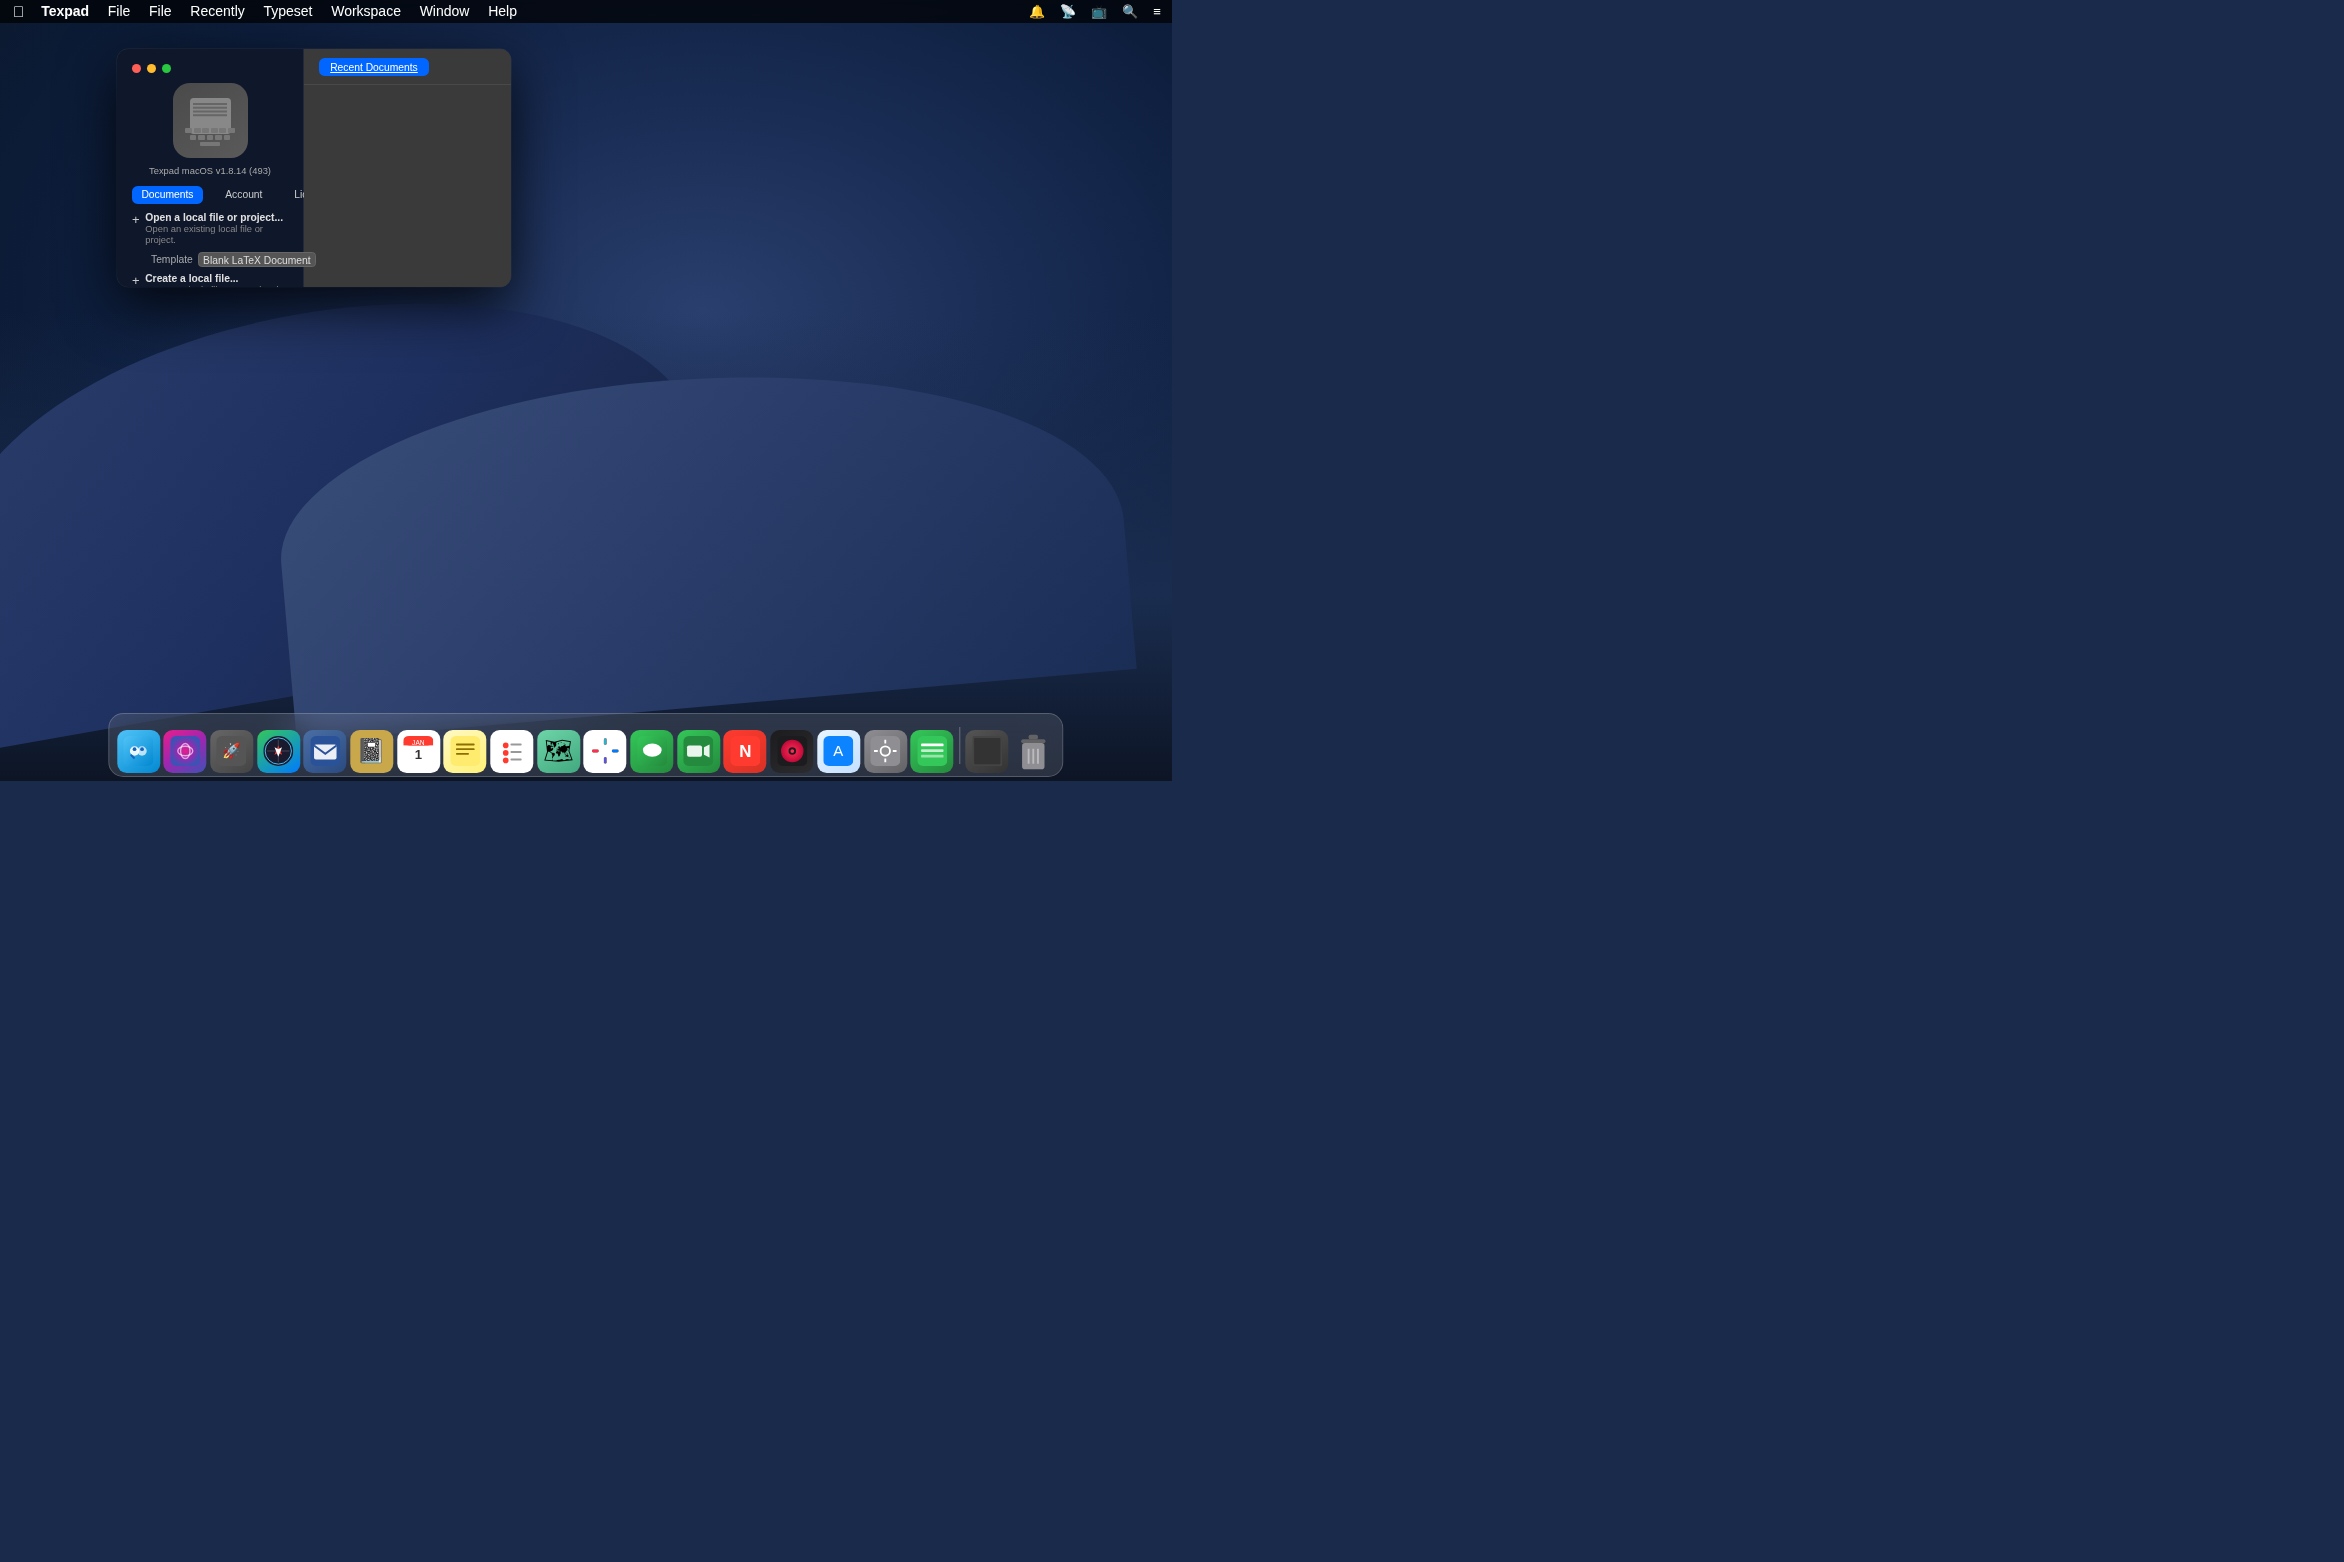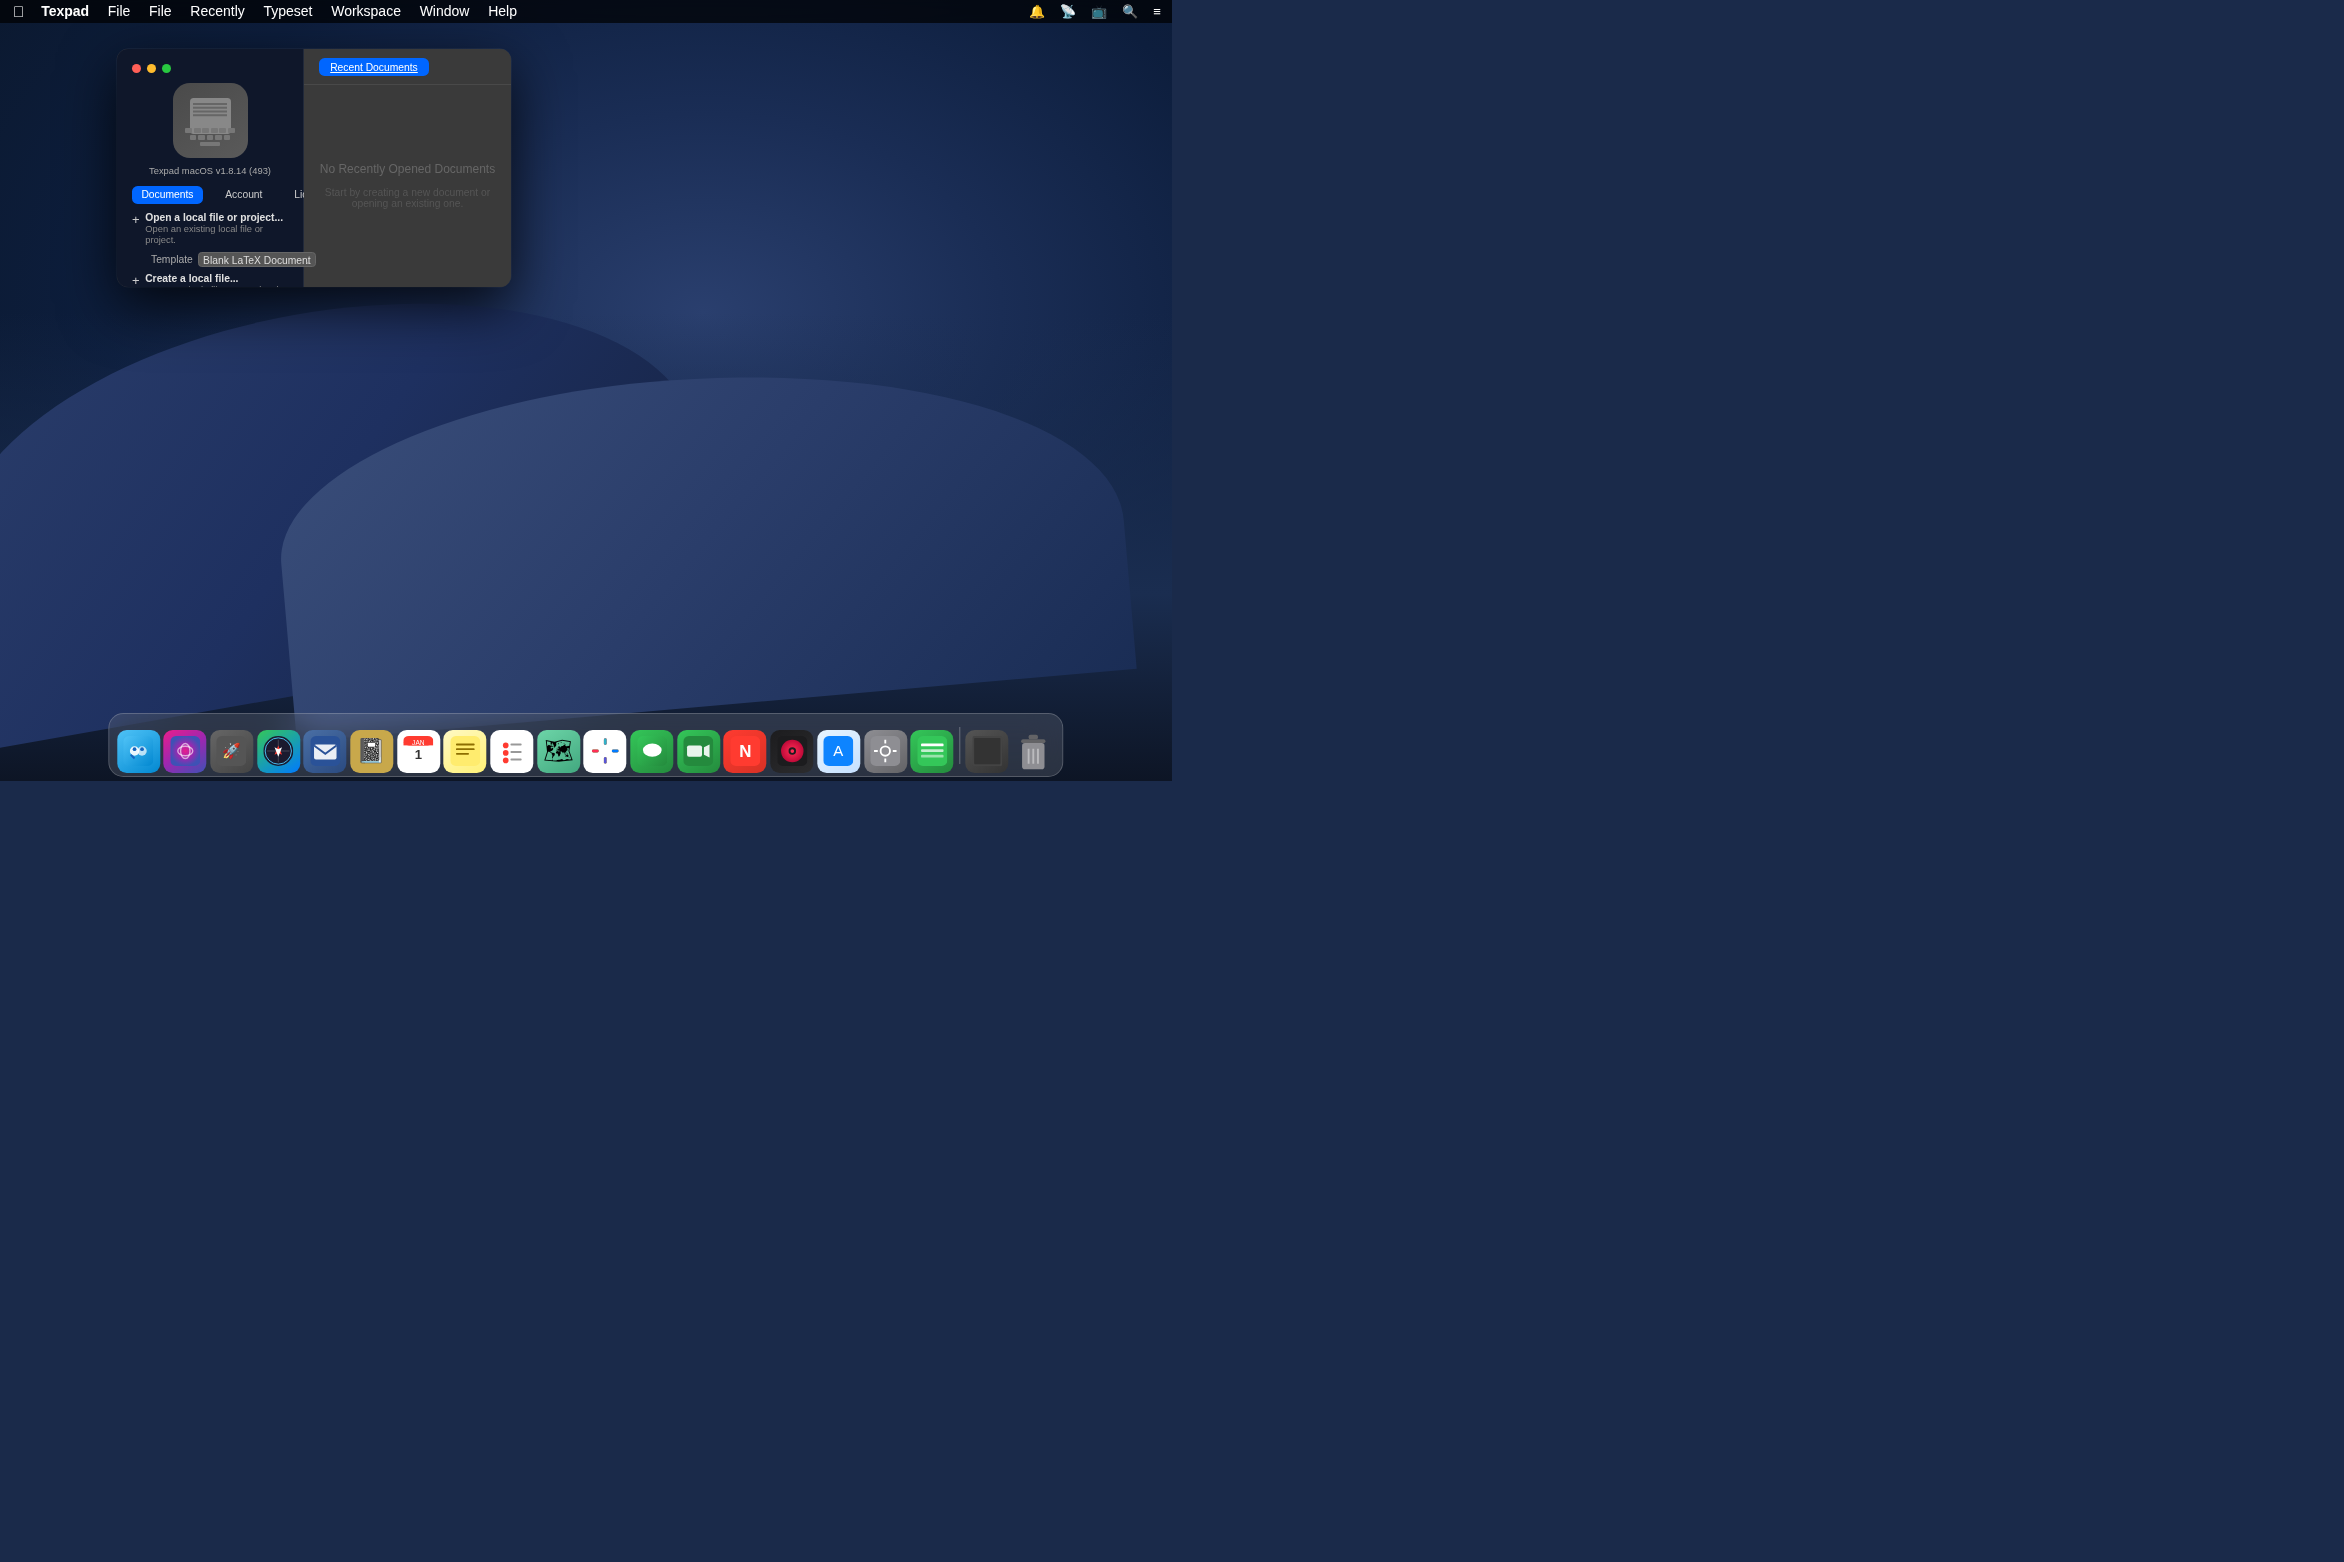--- a/index.html
+++ b/index.html
@@ -523,24 +523,20 @@
           <h3>Create a local file...</h3>
           <p>Create a single file on your local disk.</p>
         </div>
       </div>
     </div>
   </div>
 
   <div class="dialog-right">
     <div class="recent-docs-header">
       <button class="recent-docs-btn">Recent Documents</button>
-    </div>
-    <div class="recent-docs-content">
-      <div class="no-recent-title">No Recently Opened Documents</div>
-      <div class="no-recent-subtitle">Start by creating a new document or opening an existing one.</div>
     </div>
   </div>
 </div>
 
 <div class="dock">
   <div class="dock-item dock-finder">
     <svg width="30" height="30" viewBox="0 0 32 32">
       <rect width="32" height="32" rx="6" fill="url(#finderGrad)"></rect>
       <defs>
         <linearGradient id="finderGrad" x1="0" y1="0" x2="1" y2="1">

